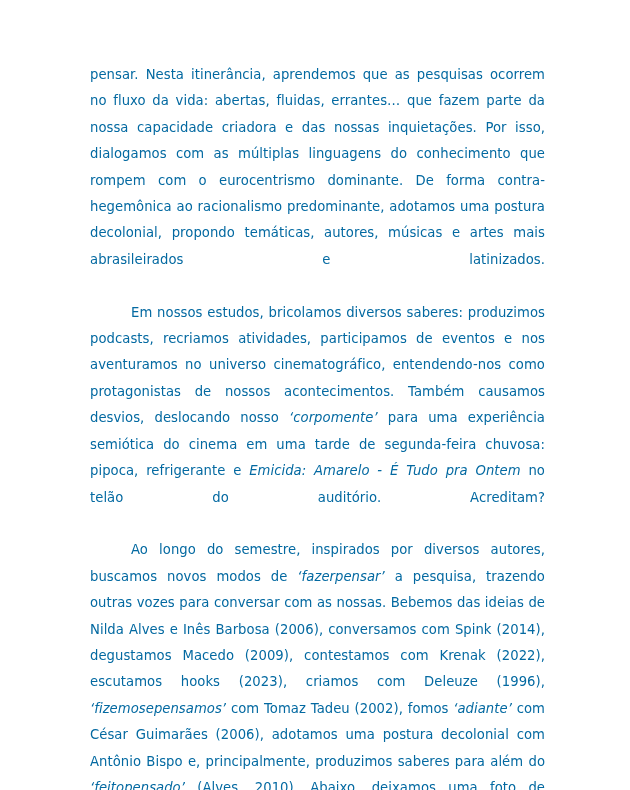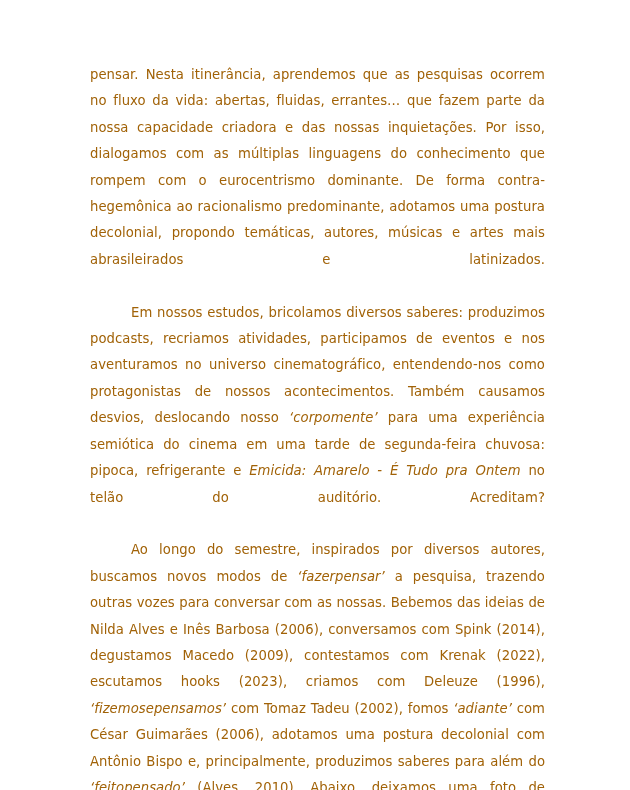--- a/index.html
+++ b/index.html
@@ -28,21 +28,21 @@
   }
   p.para {
     margin: 0;
     padding: 0;
     text-align: justify;
     text-justify: inter-word;
     font-size: 13.2px;
     line-height: 26.4px;
     letter-spacing: 0.05px;
     word-spacing: 0px;
-    color: #a16207;
+    color: #0369a1;
     hyphens: none;
   }
   p.para.indent {
     text-indent: 41px;
   }
   p.para i,
   p.para em {
   }
   
   p.para::after {

